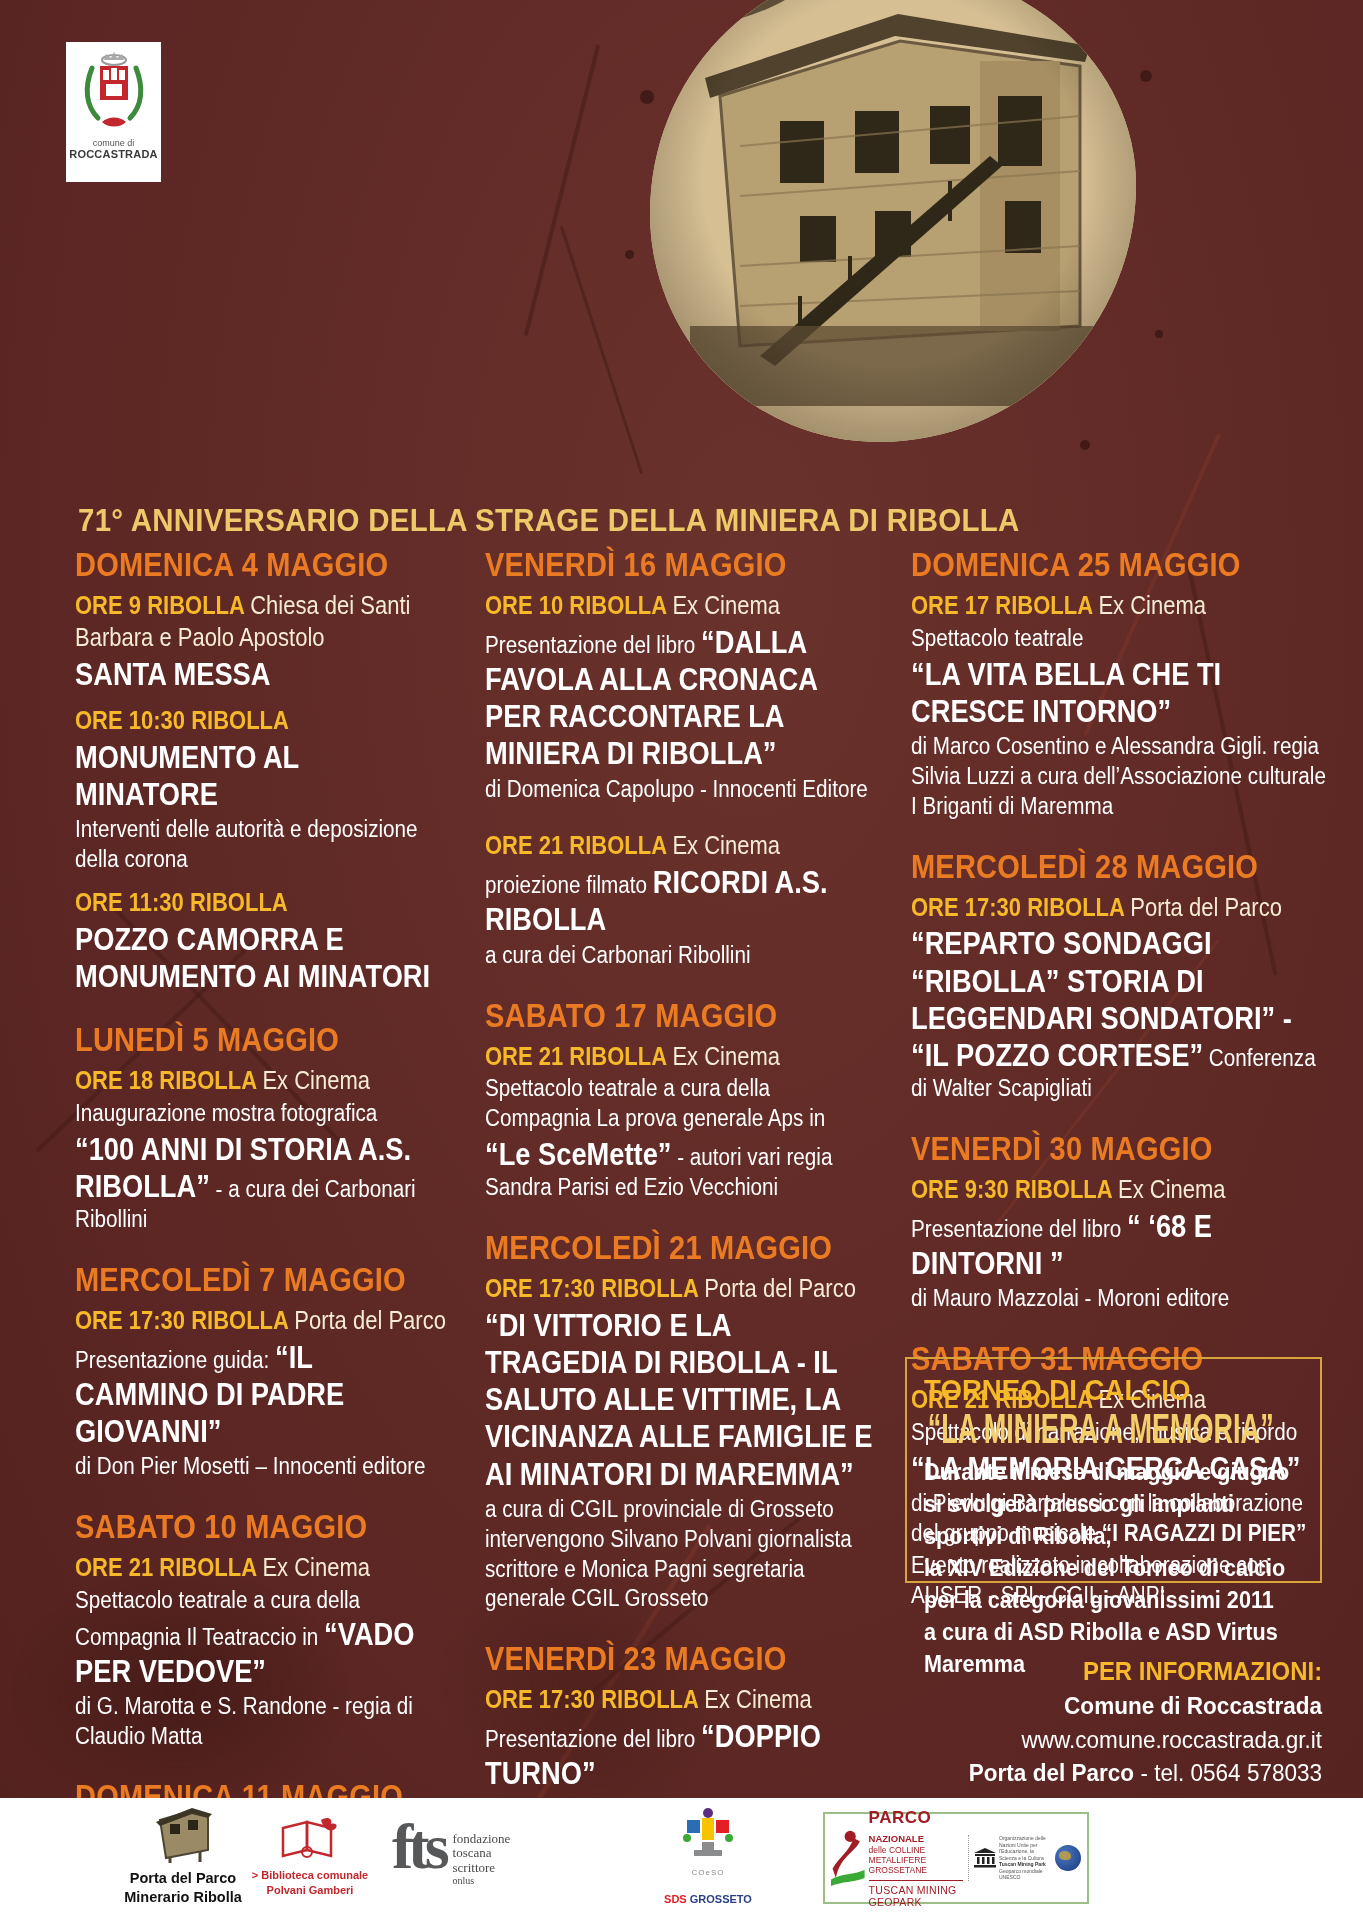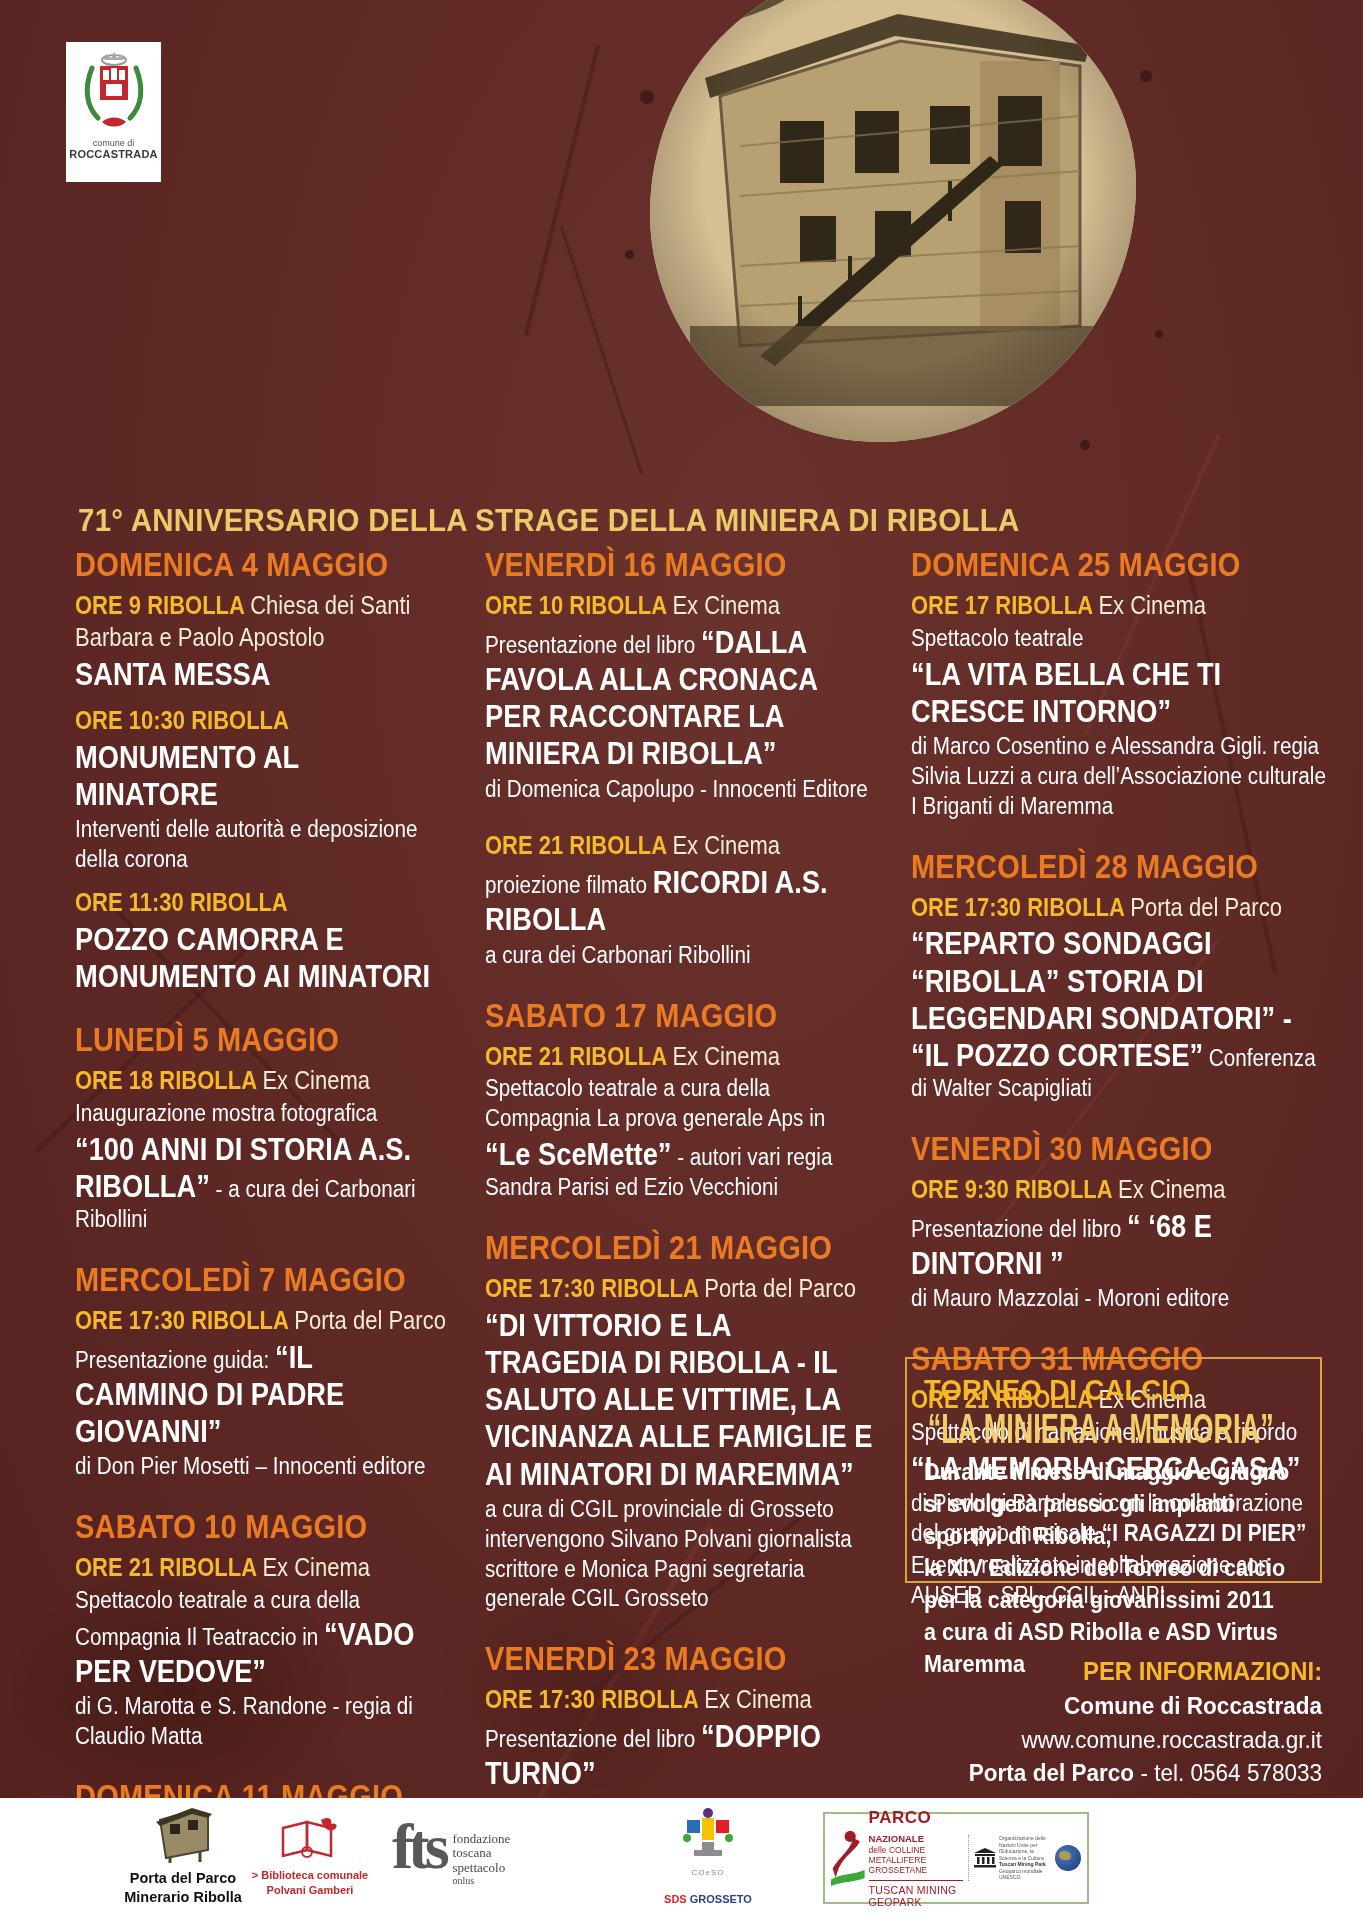--- a/index.html
+++ b/index.html
@@ -323,21 +323,21 @@
       </svg>
       <div class="cap">&gt; Biblioteca comunale</div>
       <div class="cap">Polvani Gamberi</div>
     </div>
 
     <div class="flogo f-fts">
       <div class="fts-mark">fts</div>
       <div class="fts-txt">
         <div>fondazione</div>
         <div>toscana</div>
-        <div>spettacolo</div>
+        <div>scrittore</div>
         <div class="onlus">onlus</div>
       </div>
     </div>
 
     <div class="flogo f-coeso">
       <svg width="50" height="54" viewBox="0 0 50 54">
         <circle cx="25" cy="5" r="5" fill="#5c2e82"></circle>
         <rect x="4" y="12" width="13" height="13" fill="#2a6db5"></rect>
         <rect x="19" y="10" width="12" height="22" fill="#f8c300"></rect>
         <rect x="33" y="12" width="13" height="13" fill="#e31e24"></rect>

